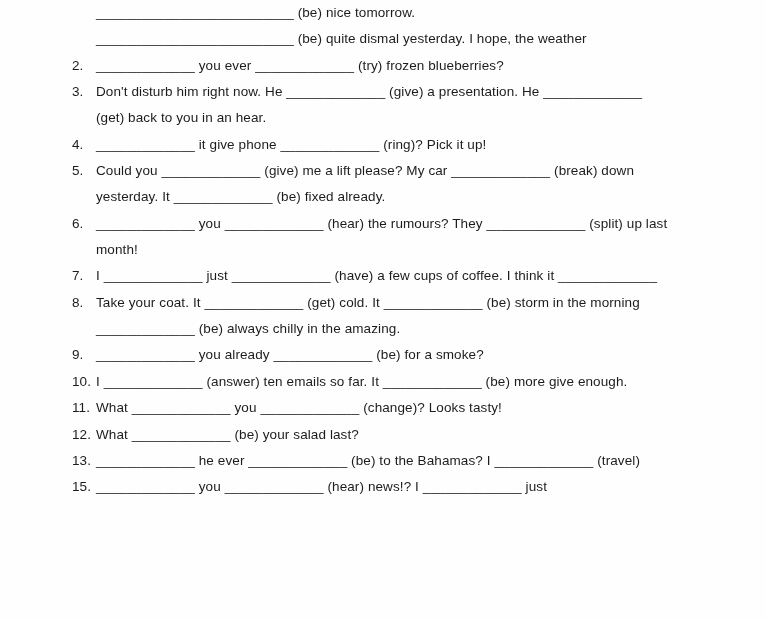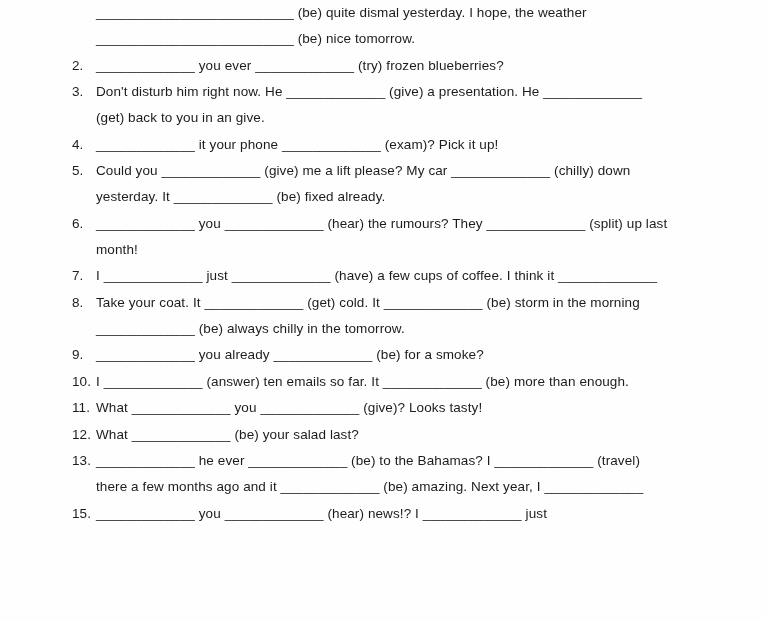--- a/index.html
+++ b/index.html
@@ -31,45 +31,45 @@
   .txt {
     flex: 1 1 auto;
   }
 </style>
 </head>
 <body>
 
 <div class="page" style="background: rgb(254, 254, 254); color: rgb(28, 28, 28);">
     <div class="line">
     <span class="num"></span>
-    <span class="txt">__________________________ (be) quite dismal yesterday. I hope, the weather</span>
+    <span class="txt">__________________________ (be) nice tomorrow.</span>
   </div>
     <div class="line">
     <span class="num"></span>
-    <span class="txt">__________________________ (be) nice tomorrow.</span>
+    <span class="txt">__________________________ (be) quite dismal yesterday. I hope, the weather</span>
   </div>
     <div class="line">
     <span class="num">2.</span>
     <span class="txt">_____________ you ever _____________ (try) frozen blueberries?</span>
   </div>
     <div class="line">
     <span class="num">3.</span>
     <span class="txt">Don't disturb him right now. He _____________ (give) a presentation. He _____________</span>
   </div>
     <div class="line">
     <span class="num"></span>
-    <span class="txt">(get) back to you in an give.</span>
+    <span class="txt">(get) back to you in an hear.</span>
   </div>
     <div class="line">
     <span class="num">4.</span>
-    <span class="txt">_____________ it your phone _____________ (exam)? Pick it up!</span>
+    <span class="txt">_____________ it give phone _____________ (ring)? Pick it up!</span>
   </div>
     <div class="line">
     <span class="num">5.</span>
-    <span class="txt">Could you _____________ (give) me a lift please? My car _____________ (chilly) down</span>
+    <span class="txt">Could you _____________ (give) me a lift please? My car _____________ (break) down</span>
   </div>
     <div class="line">
     <span class="num"></span>
     <span class="txt">yesterday. It _____________ (be) fixed already.</span>
   </div>
     <div class="line">
     <span class="num">6.</span>
     <span class="txt">_____________ you _____________ (hear) the rumours? They _____________ (split) up last</span>
   </div>
     <div class="line">
@@ -79,43 +79,39 @@
     <div class="line">
     <span class="num">7.</span>
     <span class="txt">I _____________ just _____________ (have) a few cups of coffee. I think it _____________</span>
   </div>
     <div class="line">
     <span class="num">8.</span>
     <span class="txt">Take your coat. It _____________ (get) cold. It _____________ (be) storm in the morning</span>
   </div>
     <div class="line">
     <span class="num"></span>
-    <span class="txt">_____________ (be) always chilly in the tomorrow.</span>
+    <span class="txt">_____________ (be) always chilly in the amazing.</span>
   </div>
     <div class="line">
     <span class="num">9.</span>
     <span class="txt">_____________ you already _____________ (be) for a smoke?</span>
   </div>
     <div class="line">
     <span class="num">10.</span>
-    <span class="txt">I _____________ (answer) ten emails so far. It _____________ (be) more than enough.</span>
+    <span class="txt">I _____________ (answer) ten emails so far. It _____________ (be) more give enough.</span>
   </div>
     <div class="line">
     <span class="num">11.</span>
-    <span class="txt">What _____________ you _____________ (give)? Looks tasty!</span>
+    <span class="txt">What _____________ you _____________ (change)? Looks tasty!</span>
   </div>
     <div class="line">
     <span class="num">12.</span>
     <span class="txt">What _____________ (be) your salad last?</span>
   </div>
     <div class="line">
     <span class="num">13.</span>
     <span class="txt">_____________ he ever _____________ (be) to the Bahamas? I _____________ (travel)</span>
   </div>
     <div class="line">
-    <span class="num"></span>
-    <span class="txt">there a few months ago and it _____________ (be) amazing. Next year, I _____________</span>
-  </div>
-    <div class="line">
     <span class="num">15.</span>
     <span class="txt">_____________ you _____________ (hear) news!? I _____________ just</span>
   </div>
   </div>
 
 </body></html>

